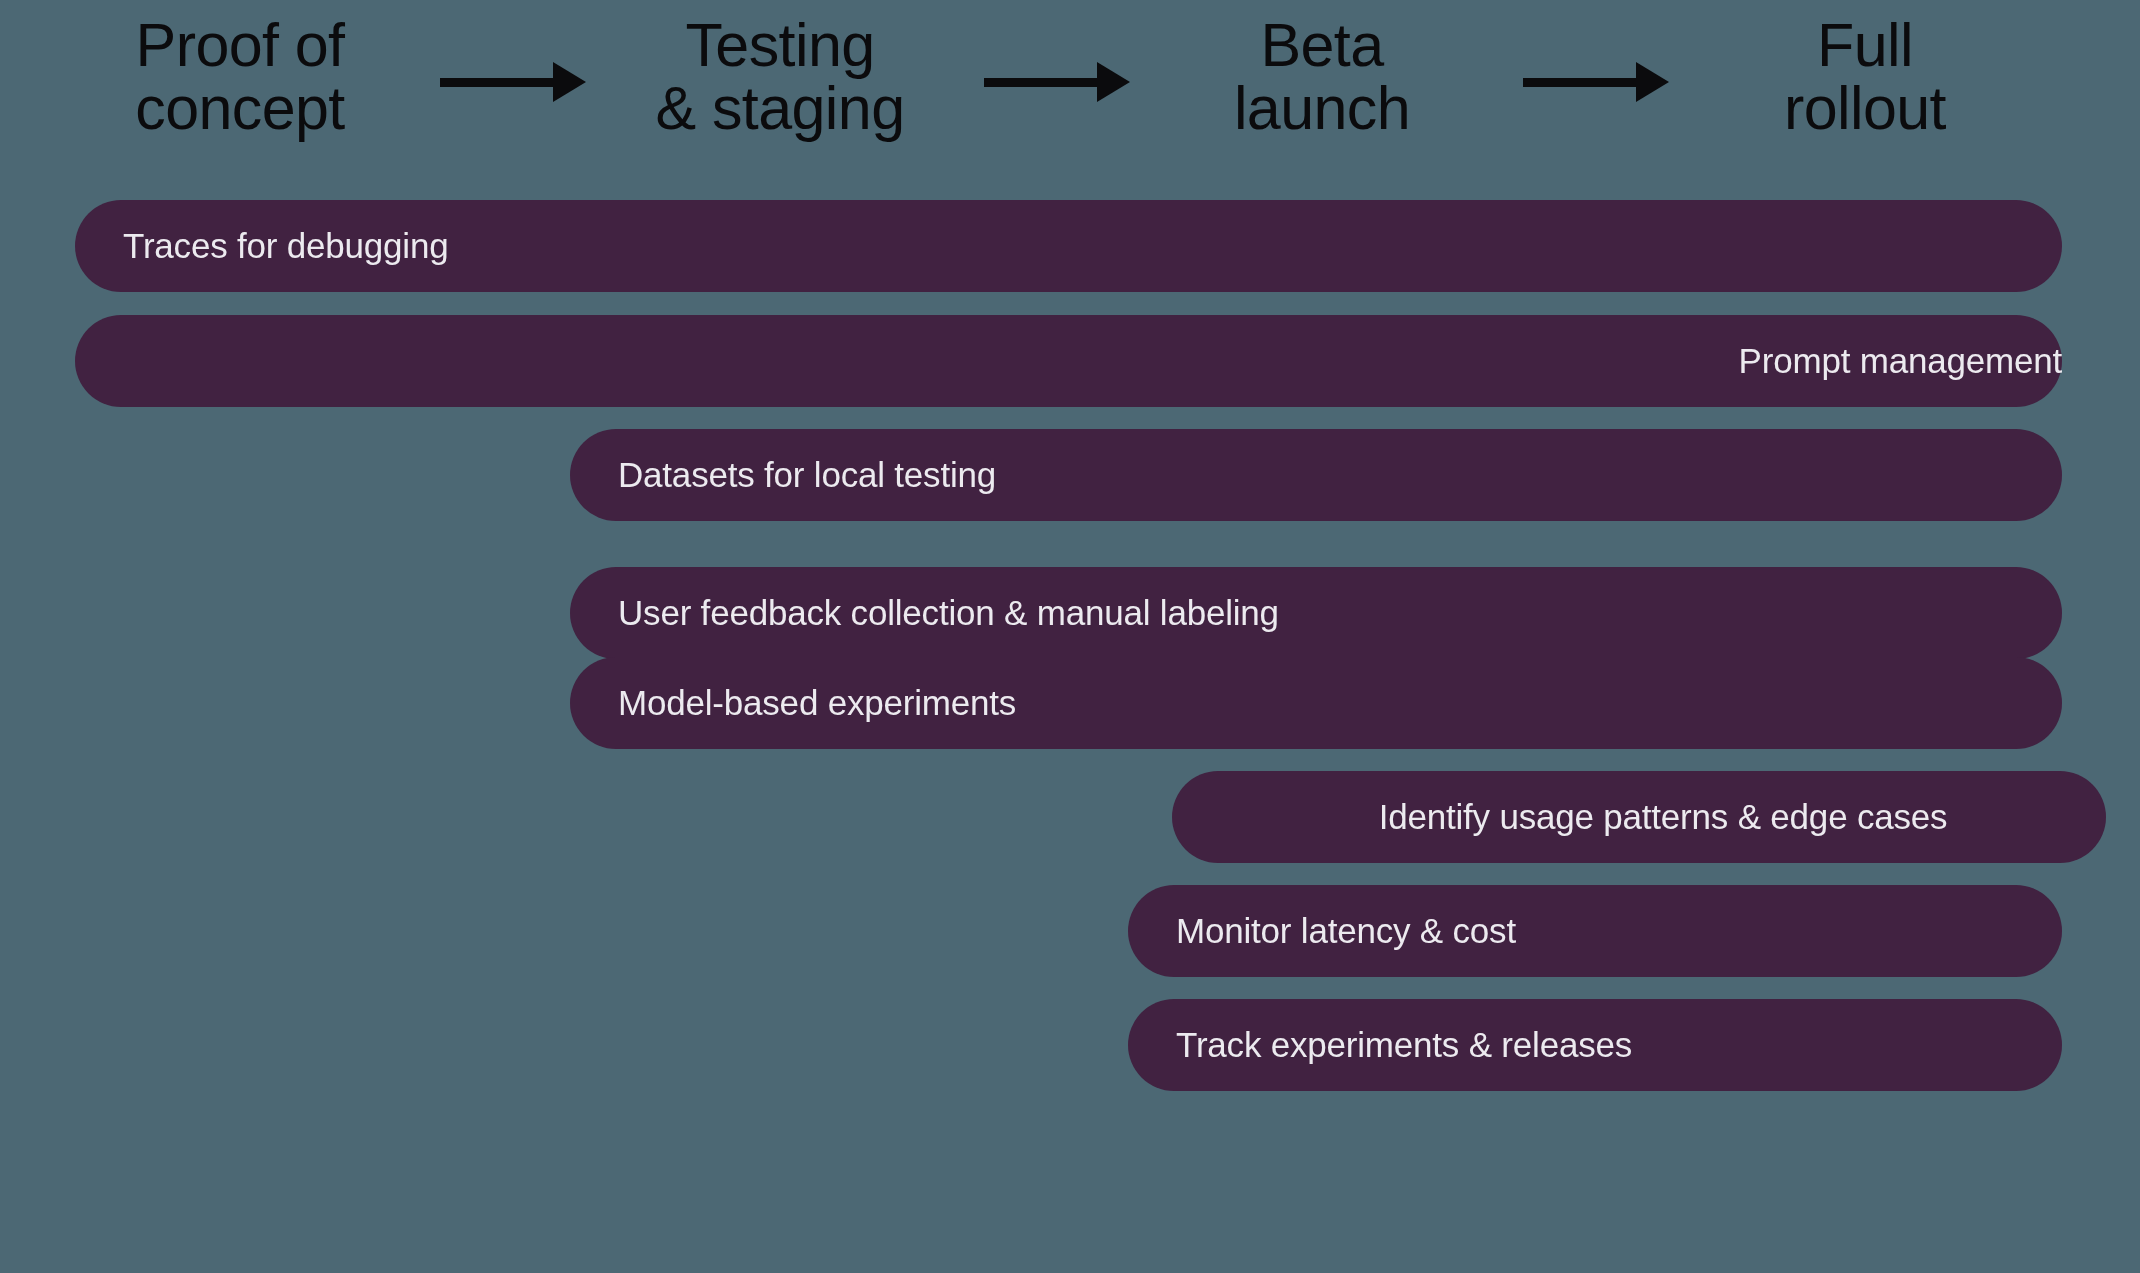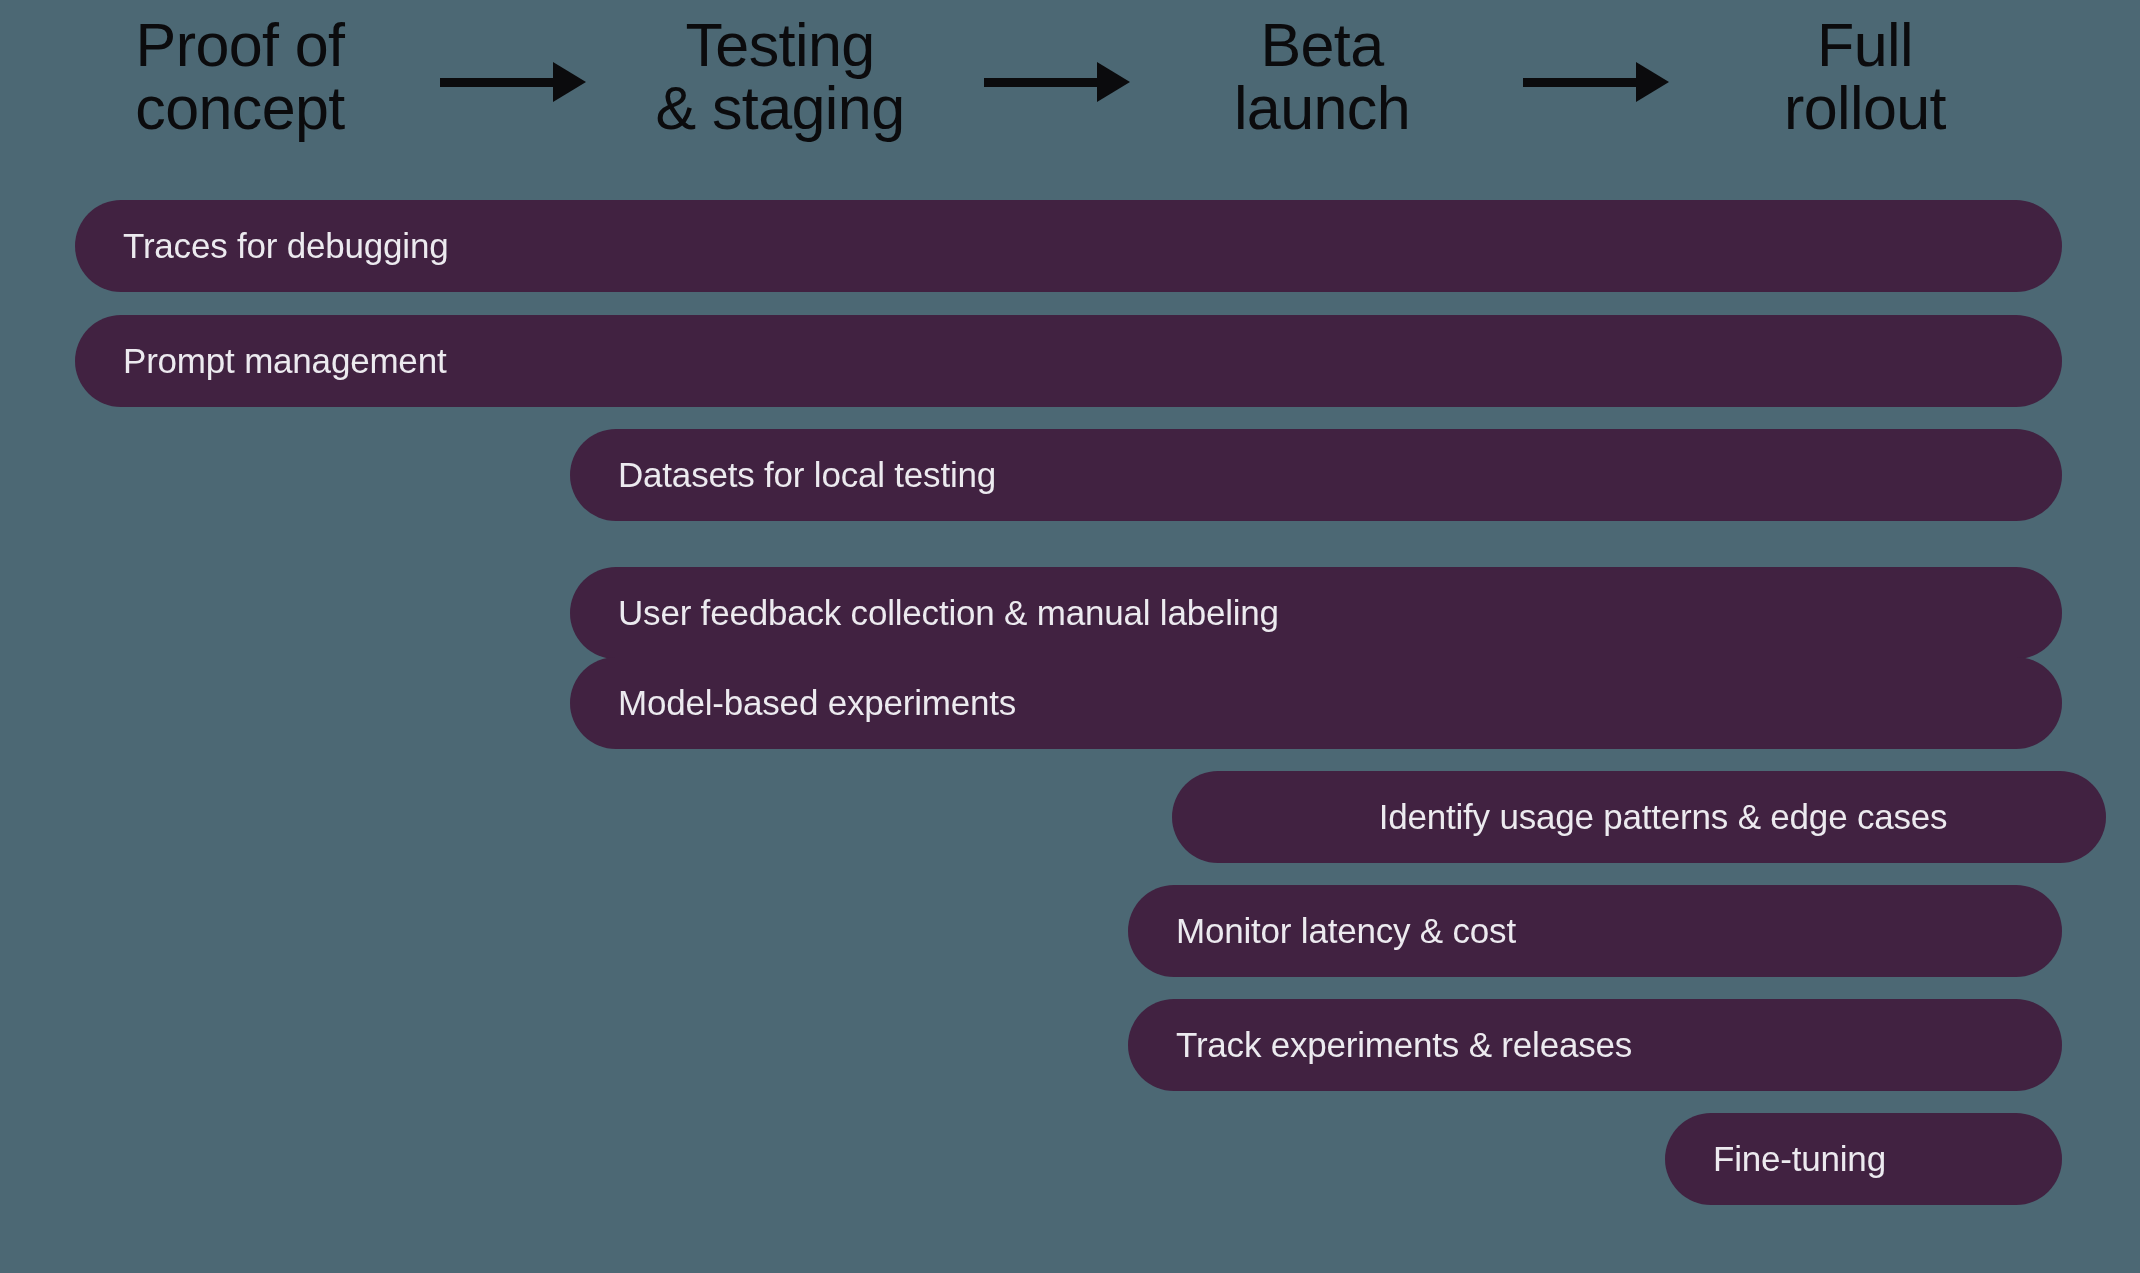--- a/index.html
+++ b/index.html
@@ -81,21 +81,21 @@
   }
   .pill-text {
     color: #eceaef;
     font-weight: normal;
     font-size: 35px;
     letter-spacing: -0.2px;
     white-space: nowrap;
   }
   
   .r0 { left: 75px;   width: 1987px; top: 200px;  }
-  .r1 { left: 75px;   width: 1987px; top: 315px;  }
+  .r1 { left: 75px;   width: 1987px; top: 315px; justify-content: flex-end;  }
   .r2 { left: 570px;  width: 1492px; top: 429px;  }
   .r3 { left: 570px;  width: 1492px; top: 543px; margin-top: 24px;  }
   .r4 { left: 570px;  width: 1492px; top: 657px;  }
   .r5 { left: 1172px; width: 934px;  top: 771px; justify-content: center;  }
   .r6 { left: 1128px; width: 934px;  top: 885px;  }
   .r7 { left: 1128px; width: 934px;  top: 999px;  }
   .r8 { left: 1665px; width: 397px;  top: 1113px; }
 </style>
 </head>
 <body>
@@ -141,17 +141,14 @@
   </div>
   <div class="pill r5">
     <span class="pill-text">Identify usage patterns &amp; edge cases</span>
   </div>
   <div class="pill r6">
     <span class="pill-text">Monitor latency &amp; cost</span>
   </div>
   <div class="pill r7">
     <span class="pill-text">Track experiments &amp; releases</span>
   </div>
-  <div class="pill r8">
-    <span class="pill-text">Fine-tuning</span>
-  </div>
 
 </div>
 
 </body></html>

